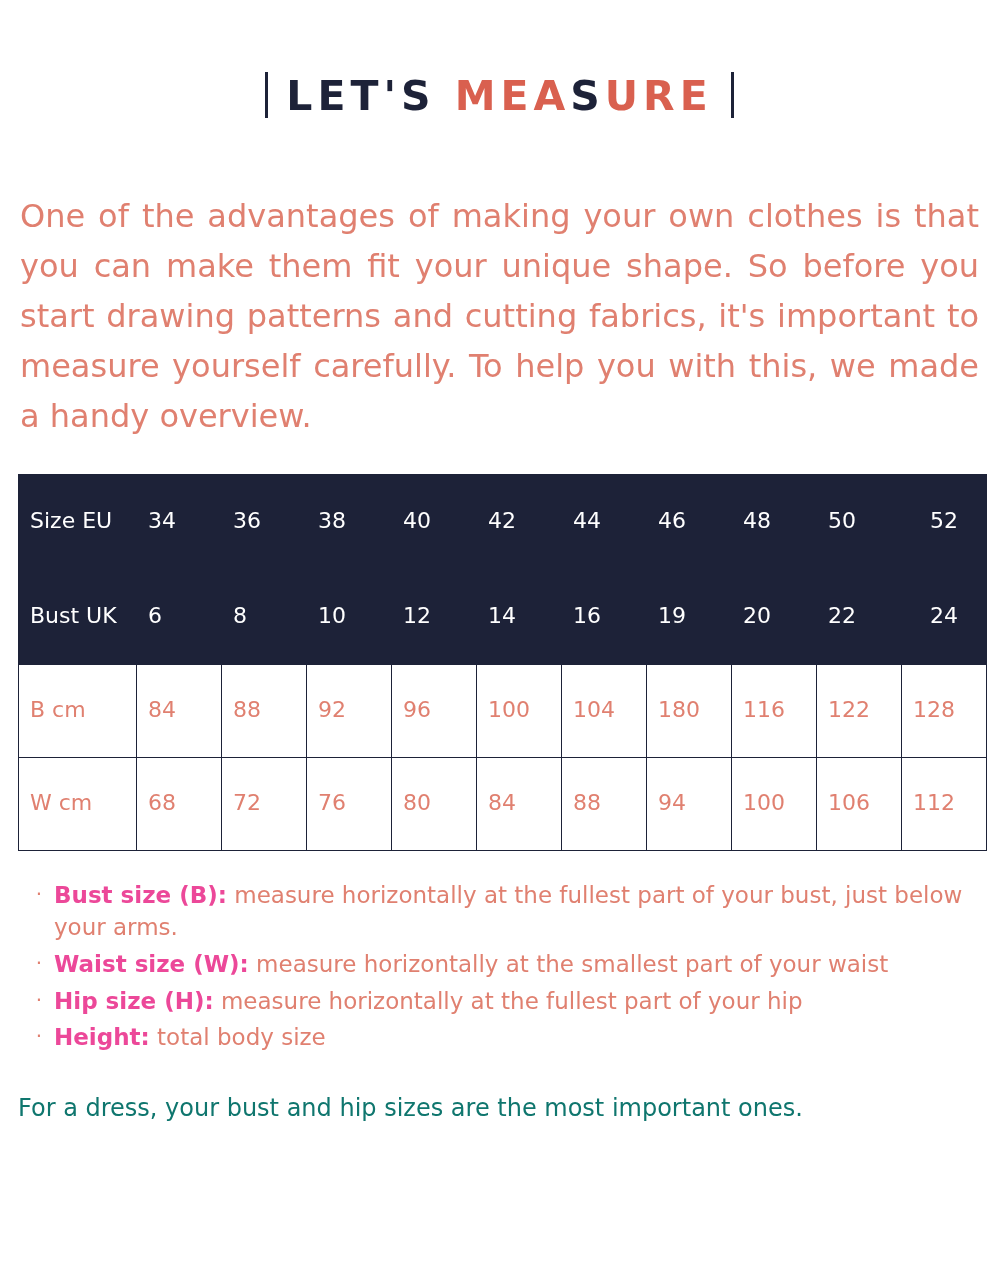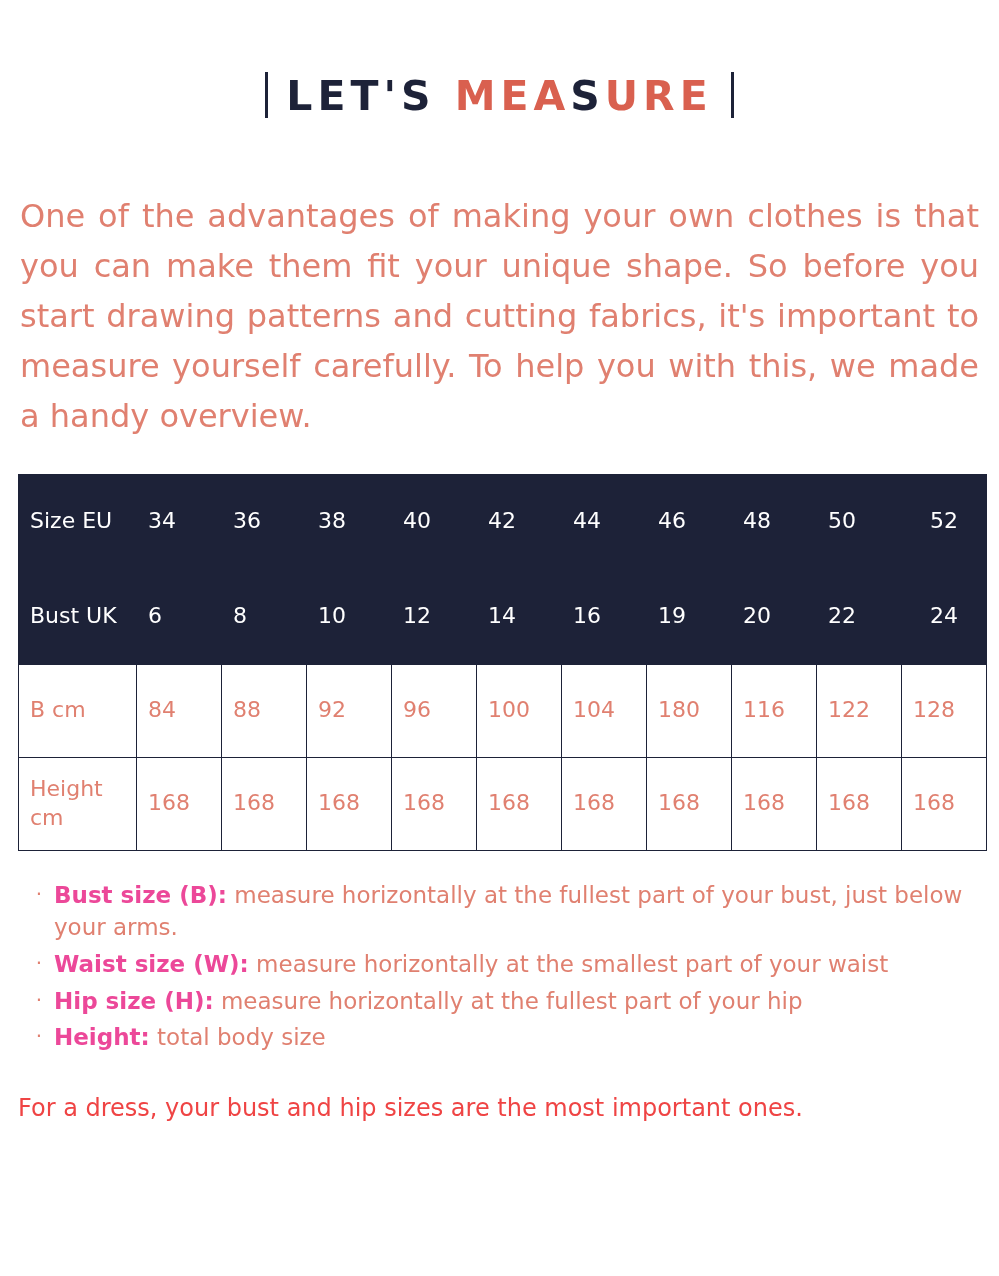--- a/index.html
+++ b/index.html
@@ -127,21 +127,21 @@
     margin-top: 43px;
   }
   .bullet .desc {
     color: #e08070;
   }
 
   
   .footer-note {
     margin-top: 40px;
     font-size: 24px;
-    color: #ef4444;
+    color: #0f766e;
     padding-left: 4px;
   }
 </style>
 </head>
 <body>
 
 <div class="page">
 
   <div class="title-row">
     <span class="title-bar"></span>
@@ -199,31 +199,31 @@
         <td>92</td>
         <td>96</td>
         <td>100</td>
         <td>104</td>
         <td>180</td>
         <td>116</td>
         <td>122</td>
         <td>128</td>
       </tr>
       <tr class="data-row">
-        <td>Height cm</td>
-        <td>168</td>
-        <td>168</td>
-        <td>168</td>
-        <td>168</td>
-        <td>168</td>
-        <td>168</td>
-        <td>168</td>
-        <td>168</td>
-        <td>168</td>
-        <td>168</td>
+        <td>W cm</td>
+        <td>68</td>
+        <td>72</td>
+        <td>76</td>
+        <td>80</td>
+        <td>84</td>
+        <td>88</td>
+        <td>94</td>
+        <td>100</td>
+        <td>106</td>
+        <td>112</td>
       </tr>
     </tbody>
   </table>
 
   <div class="bullets">
     <div class="bullet">
       <span class="dot">·</span>
       <span class="btext"><span class="term">Bust size (B):</span><span class="desc"> measure horizontally at the fullest part of your bust, just below your arms.</span></span>
     </div>
     <div class="bullet">

